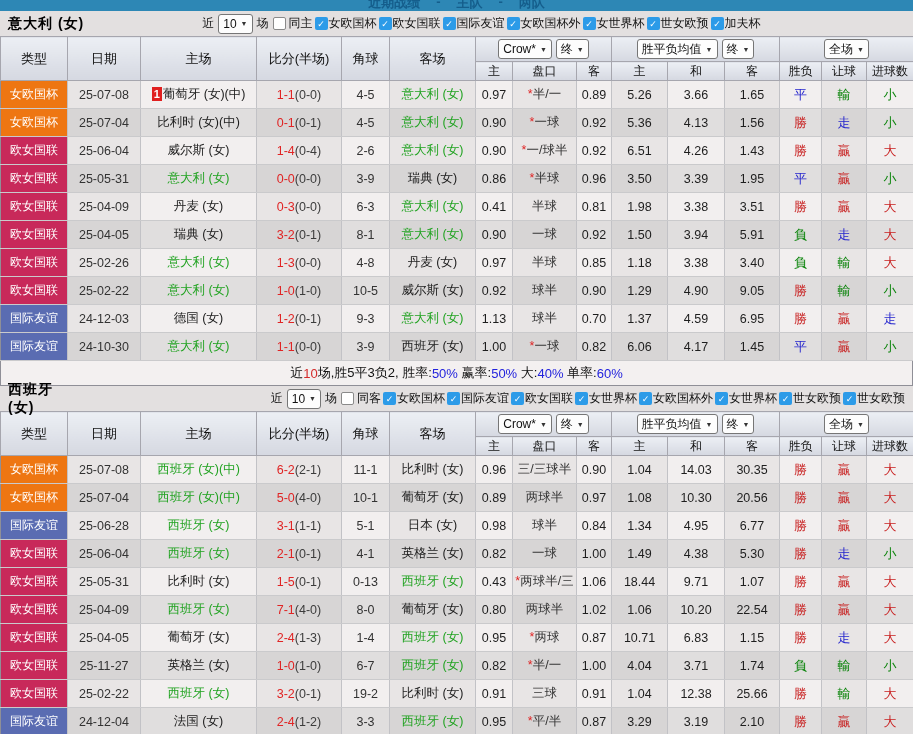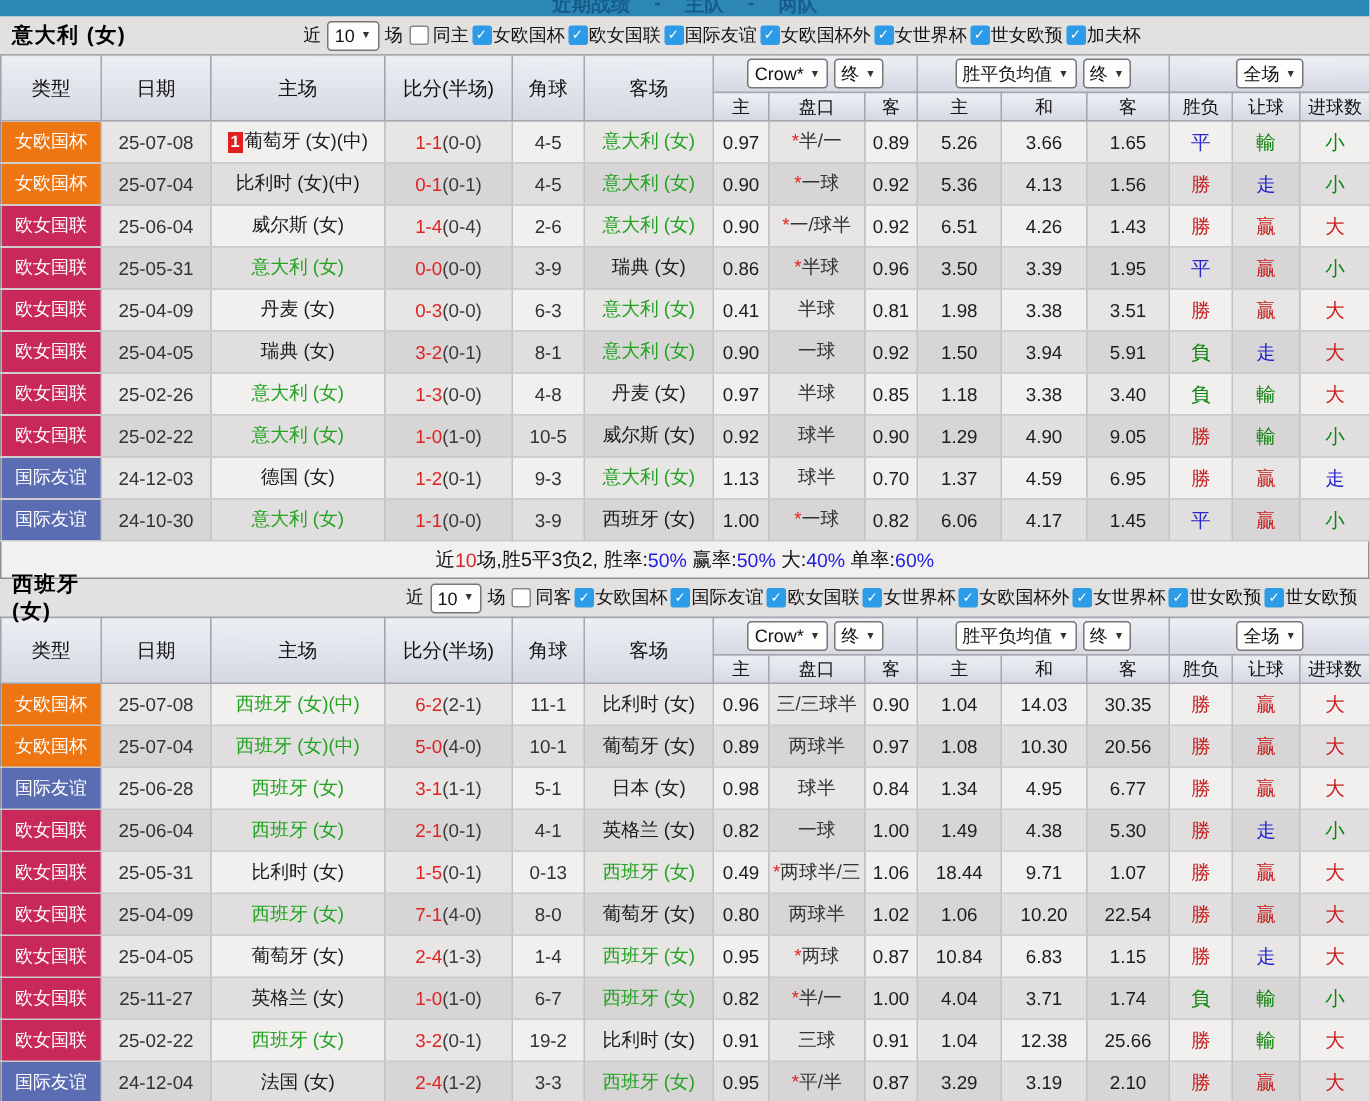--- a/index.html
+++ b/index.html
@@ -563,21 +563,21 @@
             <td class="rs b"><span>走</span></td>
             <td class="rs g"><span>小</span></td>
           </tr>
           <tr class="odd">
             <td class="lg" style="background:#C8295A"><span>欧女国联</span></td>
             <td class="dt"><span>25-05-31</span></td>
             <td class="tm"><span>比利时 (女)</span></td>
             <td><span class="ft">1-5</span><span class="ht">(0-1)</span></td>
             <td class="dt"><span>0-13</span></td>
             <td class="tm grn"><span>西班牙 (女)</span></td>
-            <td class="od"><span>0.49</span></td>
+            <td class="od"><span>0.43</span></td>
             <td class="hc"><i class="st">*</i><span>两球半/三</span></td>
             <td class="od"><span>1.06</span></td>
             <td class="od"><span>18.44</span></td>
             <td class="od"><span>9.71</span></td>
             <td class="od"><span>1.07</span></td>
             <td class="rs r"><span>勝</span></td>
             <td class="rs r"><span>贏</span></td>
             <td class="rs r"><span>大</span></td>
           </tr>
           <tr class="even">
@@ -600,21 +600,21 @@
           <tr class="odd">
             <td class="lg" style="background:#C8295A"><span>欧女国联</span></td>
             <td class="dt"><span>25-04-05</span></td>
             <td class="tm"><span>葡萄牙 (女)</span></td>
             <td><span class="ft">2-4</span><span class="ht">(1-3)</span></td>
             <td class="dt"><span>1-4</span></td>
             <td class="tm grn"><span>西班牙 (女)</span></td>
             <td class="od"><span>0.95</span></td>
             <td class="hc"><i class="st">*</i><span>两球</span></td>
             <td class="od"><span>0.87</span></td>
-            <td class="od"><span>10.84</span></td>
+            <td class="od"><span>10.71</span></td>
             <td class="od"><span>6.83</span></td>
             <td class="od"><span>1.15</span></td>
             <td class="rs r"><span>勝</span></td>
             <td class="rs b"><span>走</span></td>
             <td class="rs r"><span>大</span></td>
           </tr>
           <tr class="even">
             <td class="lg" style="background:#C8295A"><span>欧女国联</span></td>
             <td class="dt"><span>25-11-27</span></td>
             <td class="tm"><span>英格兰 (女)</span></td>

